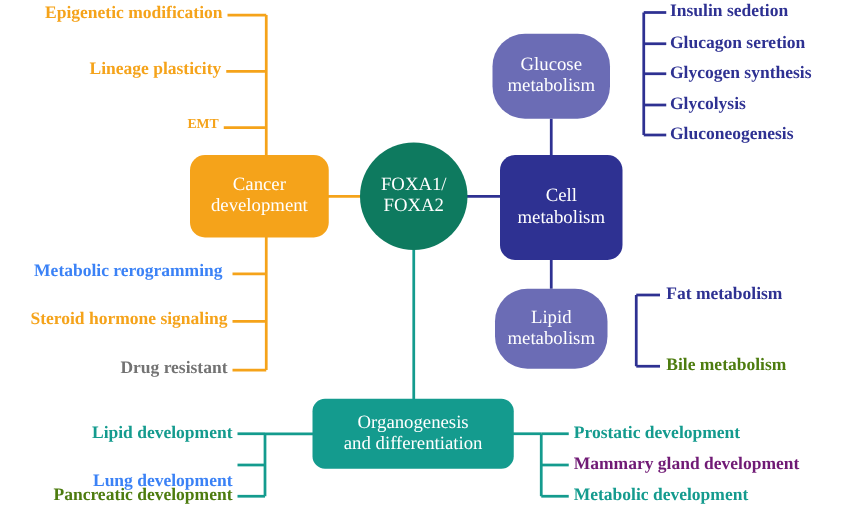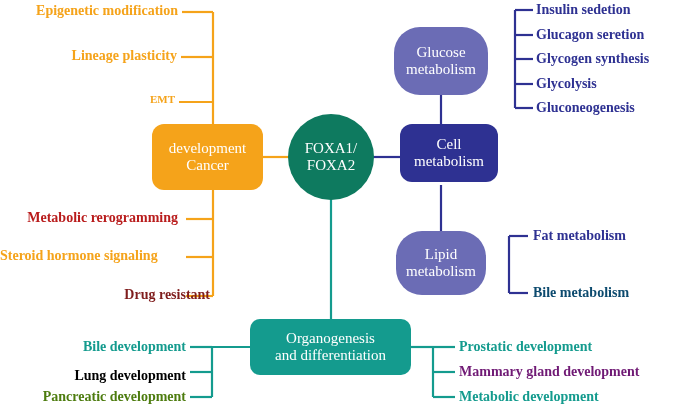--- a/index.html
+++ b/index.html
@@ -95,33 +95,33 @@
     <path d="M 433 347 L 433 397"></path>
     <path d="M 410 347 L 433 347"></path>
     <path d="M 433 347 L 455 347"></path>
     <path d="M 433 372 L 455 372"></path>
     <path d="M 433 397 L 455 397"></path>
   </g>
 </svg>
 
 <div class="node" style="left:152px; top:124px; width:111px; height:66px; background:#F5A31A; border-radius:12px; font-size:15px;">
   <div>
+    <div>Cancer</div>
     <div>development</div>
-    <div>Cancer</div>
   </div>
 </div>
 
 <div class="node" style="left:288px; top:114px; width:86px; height:86px; background:#0E7A5F; border-radius:50%; font-size:15px;">
   <div>
     <div>FOXA1/</div>
     <div>FOXA2</div>
   </div>
 </div>
 
-<div class="node" style="left:400px; top:124px; width:98px; height:58px; background:#2E3192; border-radius:12px; font-size:15px;">
+<div class="node" style="left:400px; top:124px; width:98px; height:84px; background:#2E3192; border-radius:12px; font-size:15px;">
   <div>
     <div>Cell</div>
     <div>metabolism</div>
   </div>
 </div>
 
 <div class="node" style="left:394px; top:27px; width:94px; height:68px; background:#6B6CB5; border-radius:26px; font-size:15px;">
   <div>
     <div>Glucose</div>
     <div>metabolism</div>
@@ -138,32 +138,32 @@
 <div class="node" style="left:250px; top:319px; width:161px; height:56px; background:#149B8E; border-radius:10px; font-size:15px;">
   <div>
     <div>Organogenesis</div>
     <div>and differentiation</div>
   </div>
 </div>
 
 <div class="leaf rightend" style="left:0px; top:4px; width:178px; color:#F5A31A; font-size:14px;">Epigenetic modification</div>
 <div class="leaf rightend" style="left:0px; top:49px; width:177px; color:#F5A31A; font-size:14px;">Lineage plasticity</div>
 <div class="leaf rightend" style="left:0px; top:94px; width:175px; color:#F5A31A; font-size:11px;">EMT</div>
-<div class="leaf rightend" style="left:0px; top:211px; width:178px; color:#b91c1c; font-size:14px;">Metabolic rerogramming</div>
-<div class="leaf rightend" style="left:0px; top:249px; width:152px; color:#F5A31A; font-size:14px;">Steroid hormone signaling</div>
-<div class="leaf rightend" style="left:0px; top:288px; width:182px; color:#7f1d1d; font-size:14px;padding-left:28px;">Drug resistant</div>
+<div class="leaf rightend" style="left:0px; top:211px; width:178px; color:#3b82f6; font-size:14px;">Metabolic rerogramming</div>
+<div class="leaf rightend" style="left:0px; top:249px; width:182px; color:#F5A31A; font-size:14px;">Steroid hormone signaling</div>
+<div class="leaf rightend" style="left:0px; top:288px; width:182px; color:#737373; font-size:14px;">Drug resistant</div>
 
 <div class="leaf right" style="left:536px; top:3px; color:#2E3192; font-size:14px;">Insulin sedetion</div>
 <div class="leaf right" style="left:536px; top:28px; color:#2E3192; font-size:14px;">Glucagon seretion</div>
 <div class="leaf right" style="left:536px; top:52px; color:#2E3192; font-size:14px;">Glycogen synthesis</div>
 <div class="leaf right" style="left:536px; top:77px; color:#2E3192; font-size:14px;">Glycolysis</div>
 <div class="leaf right" style="left:536px; top:101px; color:#2E3192; font-size:14px;">Gluconeogenesis</div>
 
 <div class="leaf right" style="left:533px; top:229px; color:#2E3192; font-size:14px;">Fat  metabolism</div>
-<div class="leaf right" style="left:533px; top:286px; color:#0c4a6e; font-size:14px;">Bile  metabolism</div>
+<div class="leaf right" style="left:533px; top:286px; color:#4d7c0f; font-size:14px;">Bile  metabolism</div>
 
-<div class="leaf rightend" style="left:0px; top:340px; width:186px; color:#149B8E; font-size:14px;">Bile development</div>
-<div class="leaf rightend" style="left:0px; top:369px; width:186px; color:#000000; font-size:14px;">Lung development</div>
+<div class="leaf rightend" style="left:0px; top:340px; width:186px; color:#149B8E; font-size:14px;">Lipid development</div>
+<div class="leaf rightend" style="left:0px; top:379px; width:186px; color:#3b82f6; font-size:14px;">Lung development</div>
 <div class="leaf rightend" style="left:0px; top:390px; width:186px; color:#4d7c0f; font-size:14px;">Pancreatic development</div>
 
 <div class="leaf right" style="left:459px; top:340px; color:#149B8E; font-size:14px;">Prostatic development</div>
 <div class="leaf right" style="left:459px; top:365px; color:#701a75; font-size:14px;">Mammary gland development</div>
 <div class="leaf right" style="left:459px; top:390px; color:#149B8E; font-size:14px;">Metabolic development</div>
 
 </body></html>

